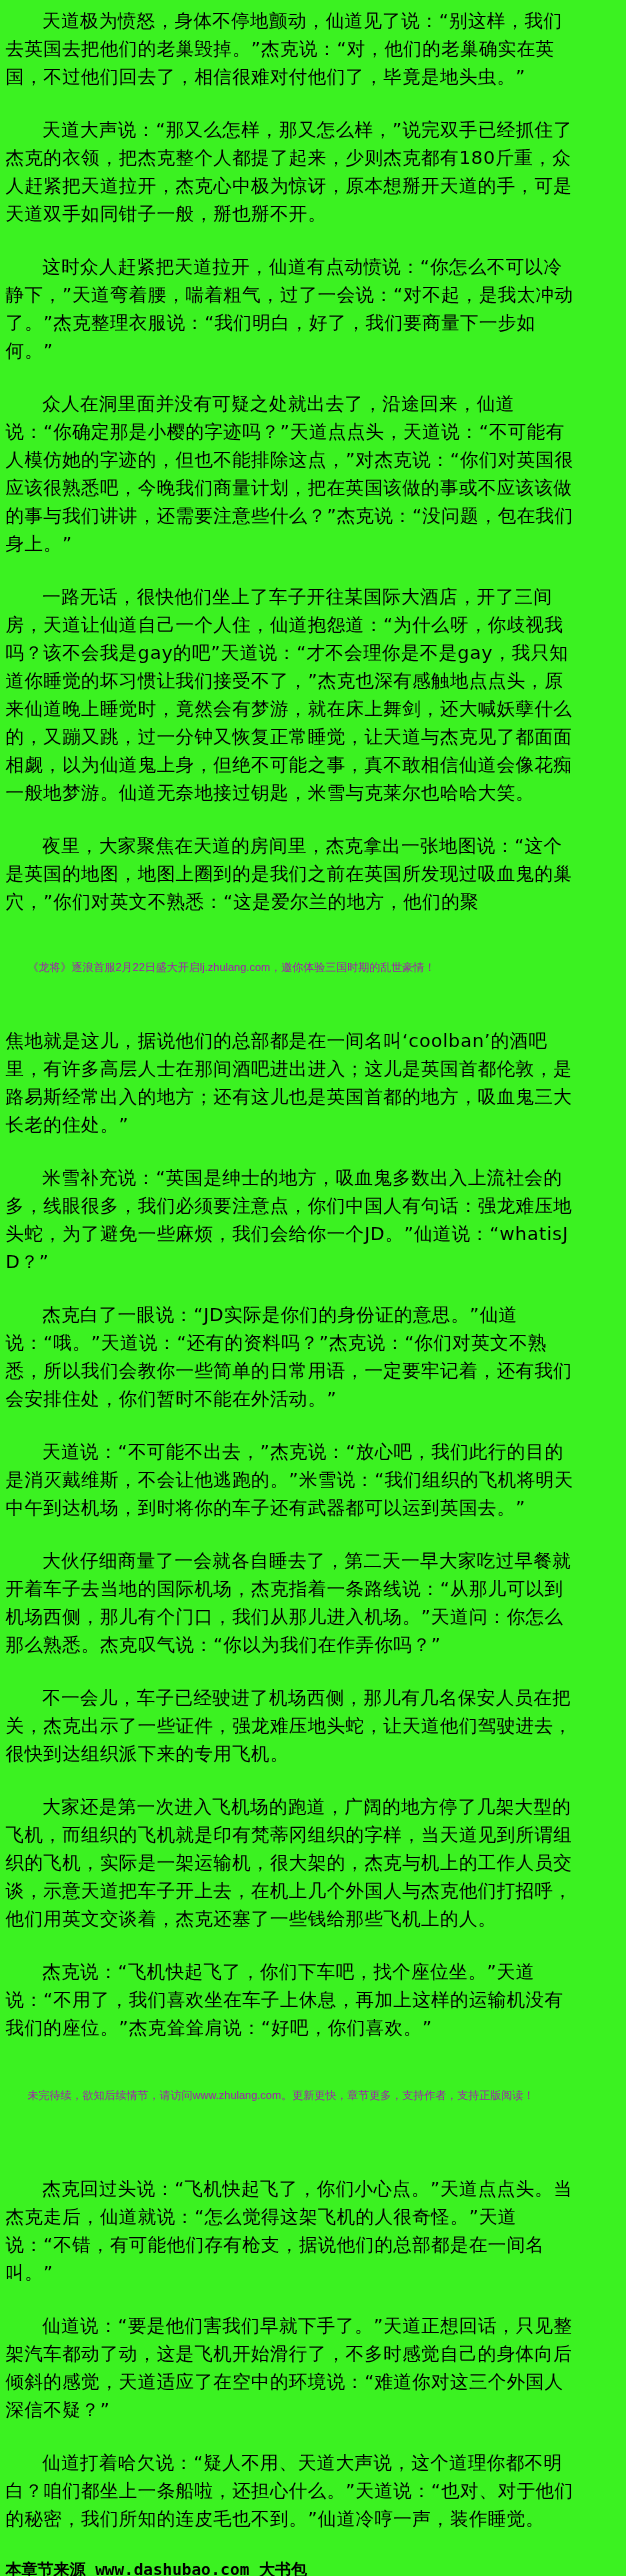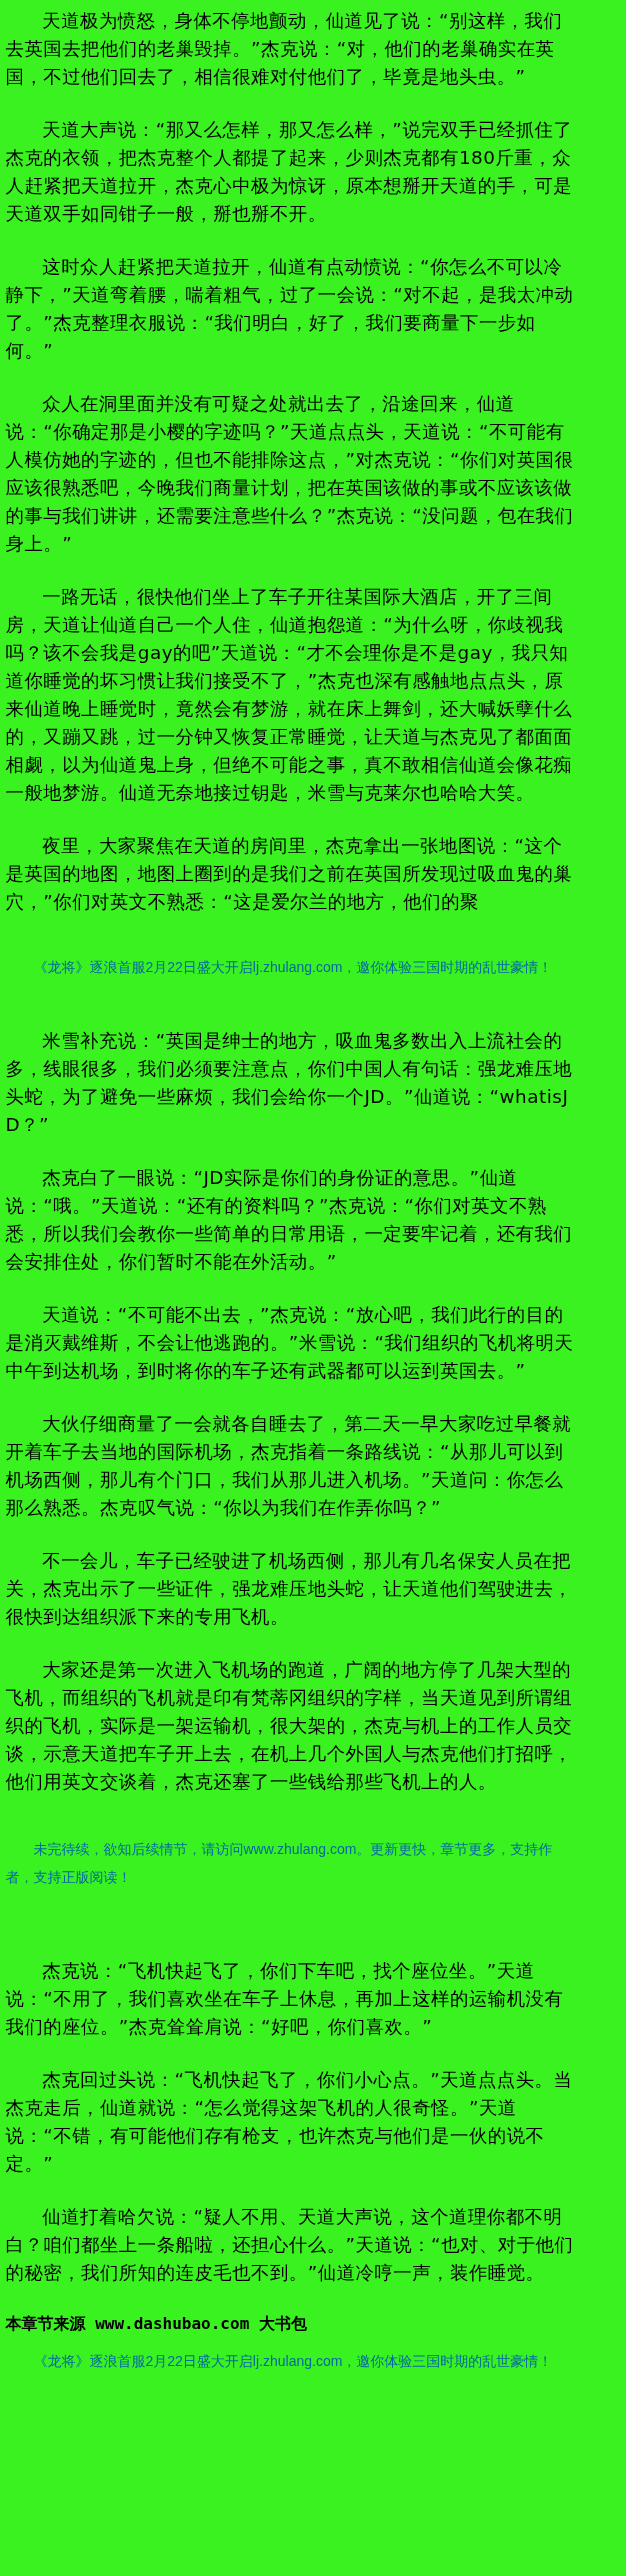--- a/index.html
+++ b/index.html
@@ -26,23 +26,23 @@
     font-family: "DejaVu Sans", sans-serif;
     font-size: 18.4px;
     line-height: 28px;
     letter-spacing: 0.5px;
     text-indent: 2em;
   }
   p.no-indent {
     text-indent: 0;
   }
   p.ad, p.notice {
-    color: #0369a1;
+    color: #a21caf;
     font-family: "Liberation Sans", sans-serif;
-    font-size: 14px;
+    font-size: 11px;
     line-height: 28px;
     text-indent: 2em;
     font-weight: 500;
   }
   p.ad.mid {
     margin: 37px 0 46px 0;
   }
   p.notice {
     margin: 39px 0 66px 0;
   }
@@ -64,27 +64,29 @@
 
 <div class="page">
   <main id="chapter">
       <p class="block body">天道极为愤怒，身体不停地颤动，仙道见了说：“别这样，我们去英国去把他们的老巢毁掉。”杰克说：“对，他们的老巢确实在英国，不过他们回去了，相信很难对付他们了，毕竟是地头虫。”</p>
       <p class="block body">天道大声说：“那又么怎样，那又怎么样，”说完双手已经抓住了杰克的衣领，把杰克整个人都提了起来，少则杰克都有180斤重，众人赶紧把天道拉开，杰克心中极为惊讶，原本想掰开天道的手，可是天道双手如同钳子一般，掰也掰不开。</p>
       <p class="block body">这时众人赶紧把天道拉开，仙道有点动愤说：“你怎么不可以冷静下，”天道弯着腰，喘着粗气，过了一会说：“对不起，是我太冲动了。”杰克整理衣服说：“我们明白，好了，我们要商量下一步如何。”</p>
       <p class="block body">众人在洞里面并没有可疑之处就出去了，沿途回来，仙道说：“你确定那是小樱的字迹吗？”天道点点头，天道说：“不可能有人模仿她的字迹的，但也不能排除这点，”对杰克说：“你们对英国很应该很熟悉吧，今晚我们商量计划，把在英国该做的事或不应该该做的事与我们讲讲，还需要注意些什么？”杰克说：“没问题，包在我们身上。”</p>
       <p class="block body">一路无话，很快他们坐上了车子开往某国际大酒店，开了三间房，天道让仙道自己一个人住，仙道抱怨道：“为什么呀，你歧视我吗？该不会我是gay的吧”天道说：“才不会理你是不是gay，我只知道你睡觉的坏习惯让我们接受不了，”杰克也深有感触地点点头，原来仙道晚上睡觉时，竟然会有梦游，就在床上舞剑，还大喊妖孽什么的，又蹦又跳，过一分钟又恢复正常睡觉，让天道与杰克见了都面面相觑，以为仙道鬼上身，但绝不可能之事，真不敢相信仙道会像花痴一般地梦游。仙道无奈地接过钥匙，米雪与克莱尔也哈哈大笑。</p>
       <p class="block body">夜里，大家聚焦在天道的房间里，杰克拿出一张地图说：“这个是英国的地图，地图上圈到的是我们之前在英国所发现过吸血鬼的巢穴，”你们对英文不熟悉：“这是爱尔兰的地方，他们的聚</p>
       <p class="block ad mid">《龙将》逐浪首服2月22日盛大开启lj.zhulang.com，邀你体验三国时期的乱世豪情！</p>
+      <p class="block body no-indent">焦地就是这儿，据说他们的总部都是在一间名叫‘coolban’的酒吧里，有许多高层人士在那间酒吧进出进入；这儿是英国首都伦敦，是路易斯经常出入的地方；还有这儿也是英国首都的地方，吸血鬼三大长老的住处。”</p>
       <p class="block body">米雪补充说：“英国是绅士的地方，吸血鬼多数出入上流社会的多，线眼很多，我们必须要注意点，你们中国人有句话：强龙难压地头蛇，为了避免一些麻烦，我们会给你一个JD。”仙道说：“whatisJD？”</p>
       <p class="block body">杰克白了一眼说：“JD实际是你们的身份证的意思。”仙道说：“哦。”天道说：“还有的资料吗？”杰克说：“你们对英文不熟悉，所以我们会教你一些简单的日常用语，一定要牢记着，还有我们会安排住处，你们暂时不能在外活动。”</p>
       <p class="block body">天道说：“不可能不出去，”杰克说：“放心吧，我们此行的目的是消灭戴维斯，不会让他逃跑的。”米雪说：“我们组织的飞机将明天中午到达机场，到时将你的车子还有武器都可以运到英国去。”</p>
       <p class="block body">大伙仔细商量了一会就各自睡去了，第二天一早大家吃过早餐就开着车子去当地的国际机场，杰克指着一条路线说：“从那儿可以到机场西侧，那儿有个门口，我们从那儿进入机场。”天道问：你怎么那么熟悉。杰克叹气说：“你以为我们在作弄你吗？”</p>
       <p class="block body">不一会儿，车子已经驶进了机场西侧，那儿有几名保安人员在把关，杰克出示了一些证件，强龙难压地头蛇，让天道他们驾驶进去，很快到达组织派下来的专用飞机。</p>
       <p class="block body">大家还是第一次进入飞机场的跑道，广阔的地方停了几架大型的飞机，而组织的飞机就是印有梵蒂冈组织的字样，当天道见到所谓组织的飞机，实际是一架运输机，很大架的，杰克与机上的工作人员交谈，示意天道把车子开上去，在机上几个外国人与杰克他们打招呼，他们用英文交谈着，杰克还塞了一些钱给那些飞机上的人。</p>
+      <p class="block body">杰克说：“飞机快起飞了，你们下车吧，找个座位坐。”天道说：“不用了，我们喜欢坐在车子上休息，再加上这样的运输机没有我们的座位。”杰克耸耸肩说：“好吧，你们喜欢。”</p>
       <p class="block notice">未完待续，欲知后续情节，请访问www.zhulang.com。更新更快，章节更多，支持作者，支持正版阅读！</p>
-      <p class="block body">杰克说：“飞机快起飞了，你们下车吧，找个座位坐。”天道说：“不用了，我们喜欢坐在车子上休息，再加上这样的运输机没有我们的座位。”杰克耸耸肩说：“好吧，你们喜欢。”</p>
-      <p class="block body">杰克回过头说：“飞机快起飞了，你们小心点。”天道点点头。当杰克走后，仙道就说：“怎么觉得这架飞机的人很奇怪。”天道说：“不错，有可能他们存有枪支，也许杰克与他们是一伙的说不定。”</p>
+      <p class="block body">杰克回过头说：“飞机快起飞了，你们小心点。”天道点点头。当杰克走后，仙道就说：“怎么觉得这架飞机的人很奇怪。”天道说：“不错，有可能他们存有枪支，据说他们的总部都是在一间名叫。”</p>
+      <p class="block body">仙道说：“要是他们害我们早就下手了。”天道正想回话，只见整架汽车都动了动，这是飞机开始滑行了，不多时感觉自己的身体向后倾斜的感觉，天道适应了在空中的环境说：“难道你对这三个外国人深信不疑？”</p>
       <p class="block body">仙道打着哈欠说：“疑人不用、天道大声说，这个道理你都不明白？咱们都坐上一条船啦，还担心什么。”天道说：“也对、对于他们的秘密，我们所知的连皮毛也不到。”仙道冷哼一声，装作睡觉。</p>
       <p class="block source">本章节来源 www.dashubao.com 大书包</p>
       <p class="block ad bottom">《龙将》逐浪首服2月22日盛大开启lj.zhulang.com，邀你体验三国时期的乱世豪情！</p>
     </main>
 </div>
 
 
 </body></html>

